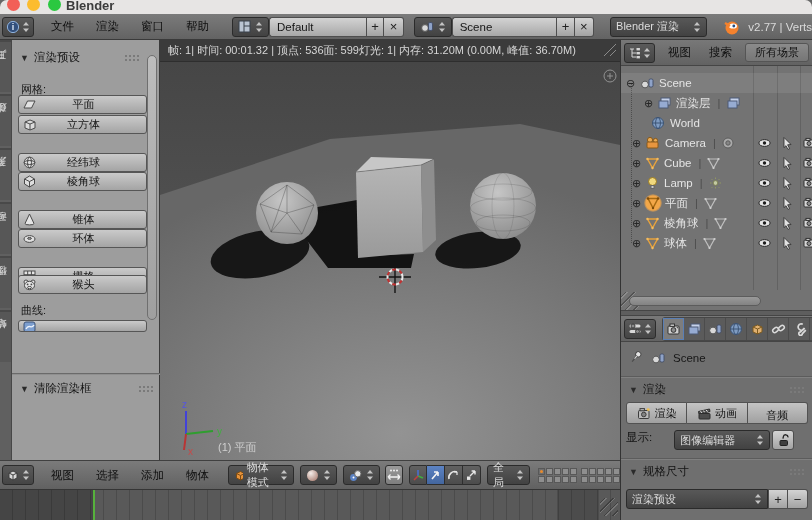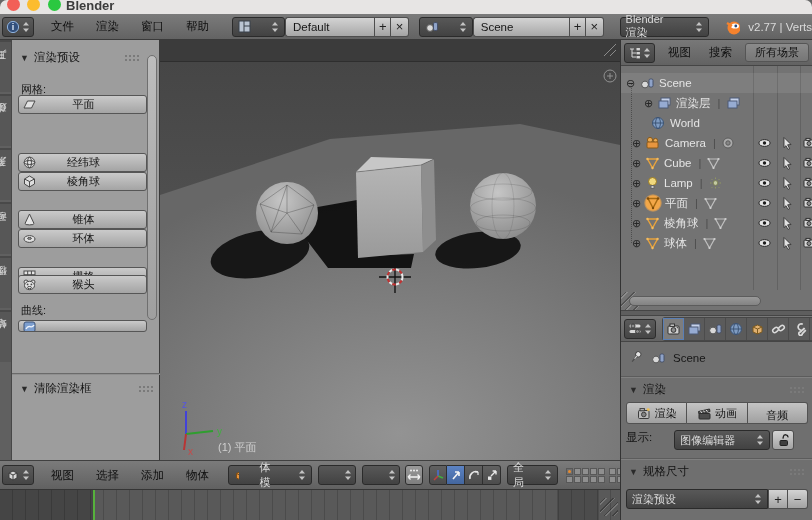--- a/index.html
+++ b/index.html
@@ -16,21 +16,21 @@
     background:linear-gradient(#7b7b7b,#636363);border-bottom:1px solid #3a3a3a;
     display:flex;align-items:center;padding-left:2px;}
   .ed-btn{height:20px;background:linear-gradient(#5a5a5a,#454545);border:1px solid #2c2c2c;
     border-radius:3px;display:flex;align-items:center;padding:0 3px;gap:2px;color:#ccc;}
   .hdr-menu{color:#101010;font-size:11.5px;padding:0 11px;white-space:nowrap;cursor:default;}
   .lfield{height:20px;background:linear-gradient(#d3d3d3,#a7a7a7);border:1px solid #4e4e4e;
     color:#161616;font-size:11.5px;display:flex;align-items:center;padding:0 7px;}
   .sq-btn{height:20px;background:linear-gradient(#d3d3d3,#a3a3a3);border:1px solid #4e4e4e;
     color:#222;font-size:13px;display:flex;align-items:center;justify-content:center;}
   .dd{height:20px;background:linear-gradient(#585858,#424242);border:1px solid #2b2b2b;
-    border-radius:3px;color:#dcdcdc;font-size:11px;display:flex;align-items:center;padding:0 5px;gap:20px;}
+    border-radius:3px;color:#dcdcdc;font-size:11px;display:flex;align-items:center;padding:0 5px;gap:4px;}
   .version{color:#dadada;font-size:11.5px;margin-left:8px;white-space:nowrap;}
   
   .tabstrip{position:absolute;left:0;top:40px;width:12px;height:420px;background:#606060;
     border-right:1px solid #474747;overflow:hidden;}
   .vtab{position:absolute;left:-7px;width:18px;height:52px;color:#d2d2d2;font-size:10px;
     writing-mode:vertical-rl;transform:rotate(180deg);text-align:center;background:#575757;
     border-bottom:2px solid #494949;line-height:18px;}
   .toolshelf{position:absolute;left:12px;top:40px;width:148px;height:420px;background:#9d9d9d;
     border-right:1px solid #3a3a3a;}
   .panel-title{color:#141414;font-size:11.5px;display:flex;align-items:center;gap:5px;}
@@ -214,20 +214,27 @@
     </div>
     <div class="dragdots abs" style="left:112px;top:14px;"></div>
     <div class="shelf-label abs" style="left:9px;top:42px;">网格:</div>
 
     <div class="shelf-btn" style="top:55px;">
       <svg width="15" height="15">
           <polygon points="2,11 5.5,4 13,4 9.5,11" fill="#e2e2e2" stroke="#4a4a4a"></polygon>
         </svg>
       <span class="lab">平面</span>
       </div>
+    <div class="shelf-btn" style="top:75px;">
+      <svg width="15" height="15">
+          <polygon points="3,5 8,3 13,5 13,11 8,13 3,11" fill="#dcdcdc" stroke="#4a4a4a"></polygon>
+          <path d="M3,5 L8,7 L13,5 M8,7 V13" stroke="#4a4a4a" fill="none"></path>
+        </svg>
+      <span class="lab">立方体</span>
+      </div>
     <div class="shelf-btn" style="top:113px;">
       <svg width="15" height="15">
           <circle cx="7.5" cy="7.5" r="5.3" fill="#dedede" stroke="#4a4a4a"></circle>
           <ellipse cx="7.5" cy="7.5" rx="5.3" ry="2" fill="none" stroke="#4a4a4a"></ellipse>
           <ellipse cx="7.5" cy="7.5" rx="2" ry="5.3" fill="none" stroke="#4a4a4a"></ellipse>
         </svg>
       <span class="lab">经纬球</span>
       </div>
     <div class="shelf-btn" style="top:132px;">
       <svg width="15" height="15">
@@ -283,20 +290,21 @@
     <div class="shelf-panel2-sep"></div>
     <div class="panel-title abs" style="left:8px;top:341px;">
       <span class="tri">▼</span>
       <span>清除渲染框</span>
     </div>
     <div class="dragdots abs" style="left:126px;top:345px;"></div>
   </div>
 
   <div class="viewport">
     <div class="vp-stats">
+      <span>帧: 1| 时间: 00:01.32 | 顶点: 536面: 599灯光: 1| 内存: 31.20M (0.00M, 峰值: 36.70M)</span>
       <svg width="14" height="14" style="position:absolute;right:3px;top:3px;">
           <path d="M13,1 L1,13 M13,7 L7,13" stroke="#8a8a8a" fill="none"></path>
         </svg>
     </div>
     <svg class="vp-canvas" width="460" height="398" viewBox="0 0 460 398">
       <defs>
         <linearGradient id="bgGrad" x1="0" y1="0" x2="0" y2="1">
           <stop offset="0" stop-color="#464646"></stop>
             <stop offset="1" stop-color="#5f5f5f"></stop>
         </linearGradient>

